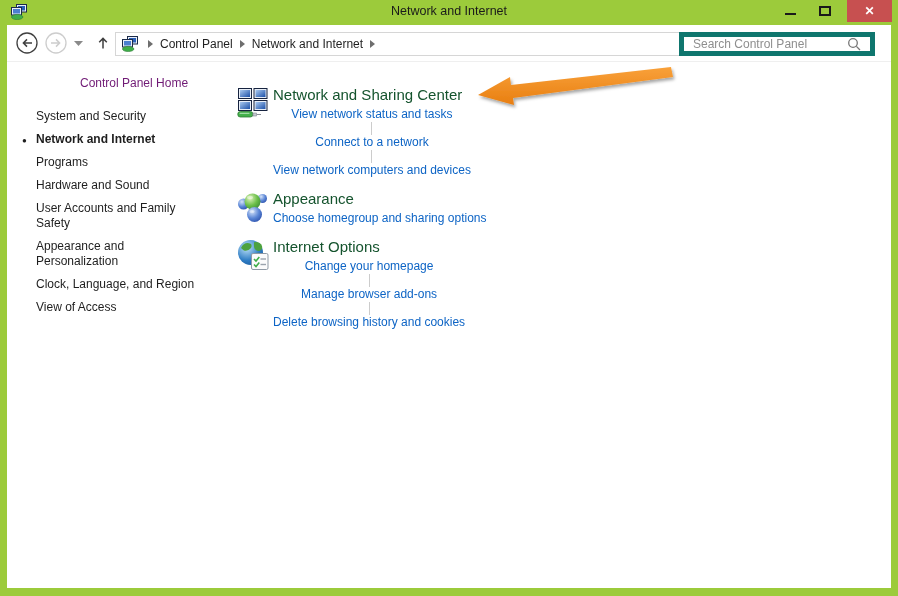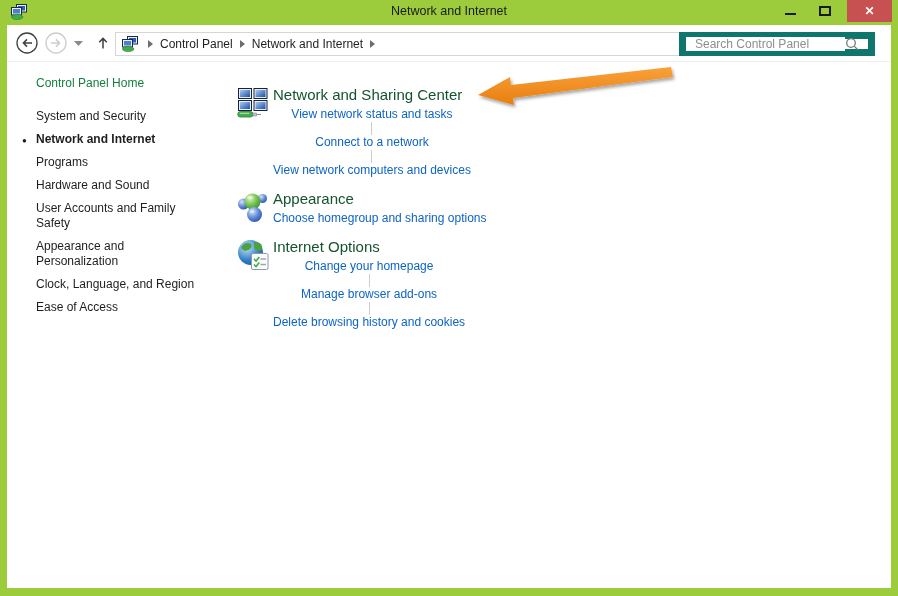--- a/index.html
+++ b/index.html
@@ -32,29 +32,29 @@
   .addressbar { position:absolute; left:108px; top:7px; width:639px; height:24px;
     border:1px solid #d6d6d6; background:#fff; display:flex; align-items:center; padding-left:6px; }
   .addressbar .net-ico { width:16px; height:16px; margin-right:3px; flex:0 0 auto; }
   .crumb-sep { padding:0 7px; display:flex; align-items:center; }
   .crumb { font-size:12px; color:#1f1f1f; white-space:nowrap; cursor:default; }
   .addr-right { margin-left:auto; display:flex; align-items:center; height:100%; }
   .addr-drop { width:24px; height:100%; display:flex; align-items:center; justify-content:center; }
   .addr-div { width:1px; height:22px; background:#e4e4e4; }
   .refresh-btn { width:26px; height:100%; display:flex; align-items:center; justify-content:center; }
   .searchbox { position:absolute; left:672px; top:7px; width:196px; height:24px;
-    border:7px solid #0f766e; background:#fff; display:flex; align-items:center; }
+    border:5px solid #0f766e; background:#fff; display:flex; align-items:center; }
   .searchbox input { flex:1; border:none; outline:none; font-family:"Liberation Sans",sans-serif;
     font-size:12px; padding:0 6px 0 9px; color:#1f1f1f; min-width:0; }
   .searchbox input::placeholder { color:#8e8e8e; opacity:1; }
   .searchbox .mag { flex:0 0 auto; margin-right:9px; }
   
   .body-row { display:flex; height:526px; }
   .sidebar { width:218px; padding:14px 0 0 29px; }
-  .side-home { font-size:12px; color:#15803d; line-height:15px; margin-bottom:18px; cursor:default; }
+  .side-home { font-size:12px; color:#701a75; line-height:15px; margin-bottom:18px; cursor:default;margin-left:44px; }
   .side-item { position:relative; font-size:12px; color:#1e1e1e; line-height:15px;
     margin-bottom:8px; width:168px; cursor:default; }
   .side-item.active { font-weight:bold; }
   .side-item .bullet { position:absolute; left:-14px; top:1px; font-size:8px; color:#1f1f1f; }
   
   .main { flex:1; padding:23px 0 0 12px; }
   .section { display:flex; margin-bottom:11px; }
   .section .sec-icon { width:32px; height:32px; flex:0 0 auto; margin-top:2px; }
   .sec-text { margin-left:4px; }
   .sec-title { font-size:15px; line-height:19px; color:#14532d; margin-bottom:3px; cursor:default; }
@@ -165,21 +165,21 @@
       <div class="side-item">System and Security</div>
       <div class="side-item active">
         <span class="bullet">●</span>
         <span>Network and Internet</span>
       </div>
       <div class="side-item">Programs</div>
       <div class="side-item">Hardware and Sound</div>
       <div class="side-item">User Accounts and Family Safety</div>
       <div class="side-item">Appearance and Personalization</div>
       <div class="side-item">Clock, Language, and Region</div>
-      <div class="side-item">Ease of Access</div>
+      <div class="side-item">View of Access</div>
     </div>
 
     <div class="main">
 
       <div class="section">
         <svg class="sec-icon" viewBox="0 0 32 32">
           <defs>
             <linearGradient id="scr" x1="0" y1="0" x2="1" y2="1">
               <stop offset="0" stop-color="#a9c9f0"></stop>
                 <stop offset="1" stop-color="#1c50a8"></stop>

